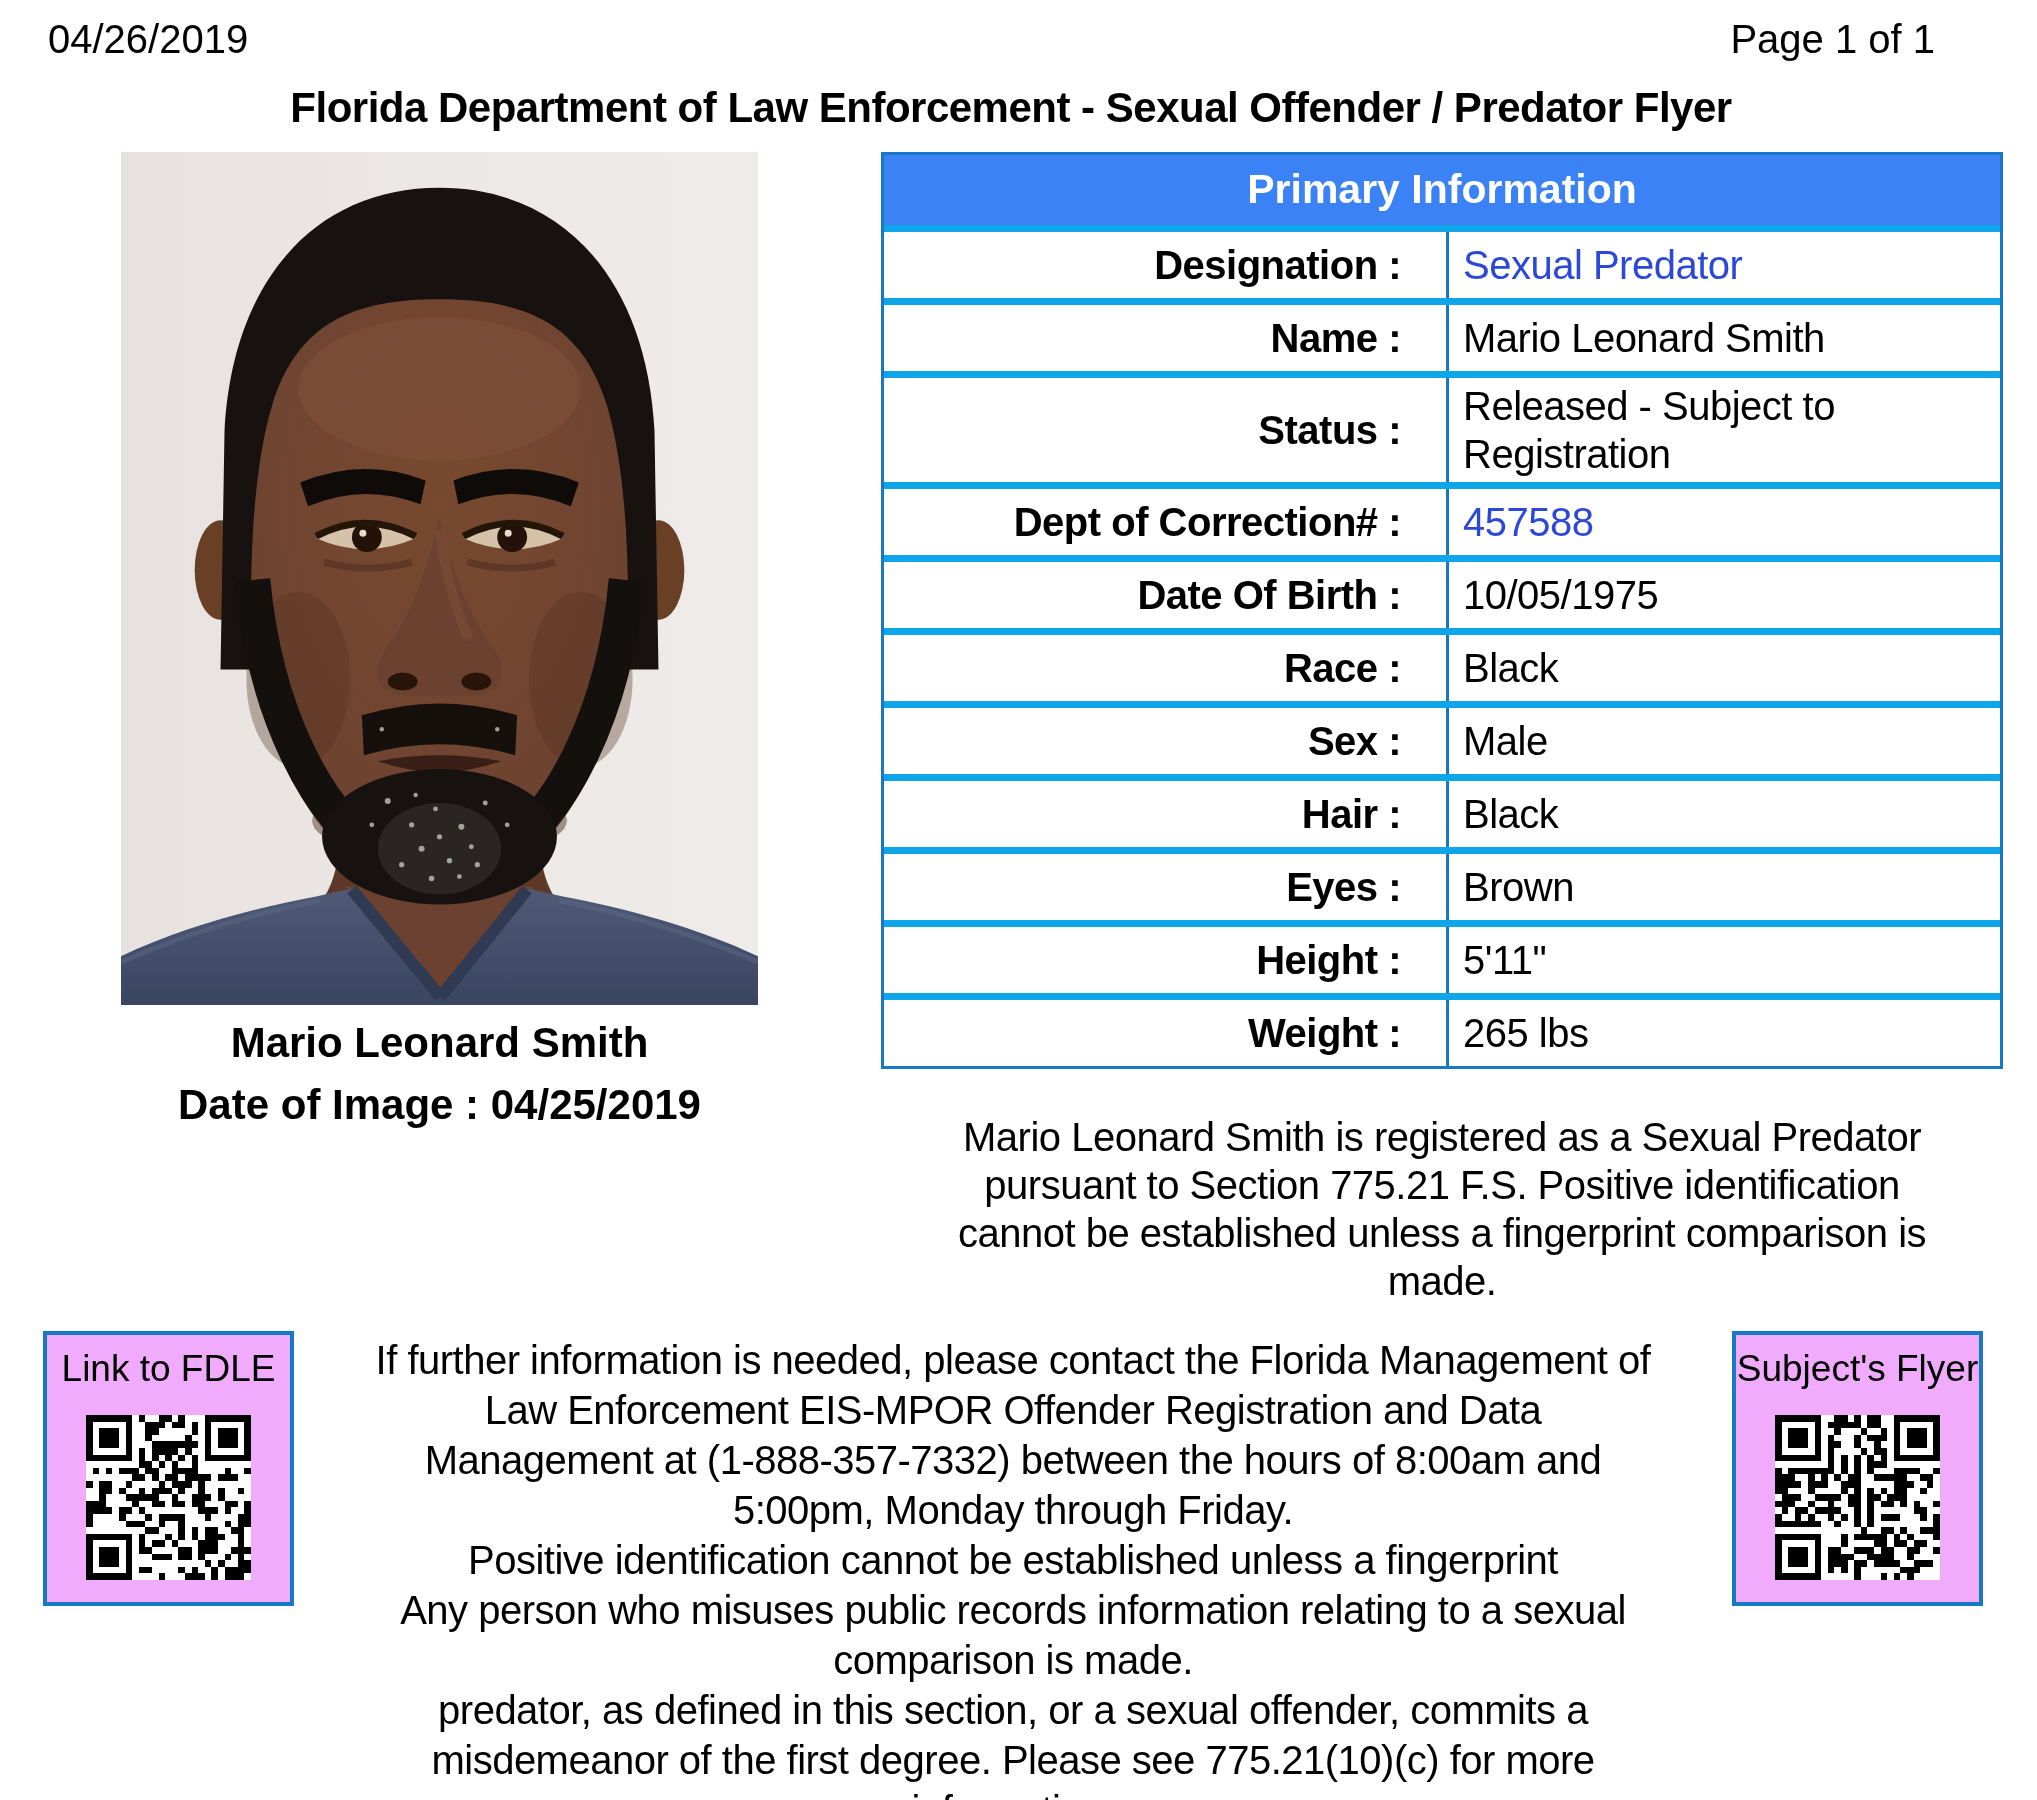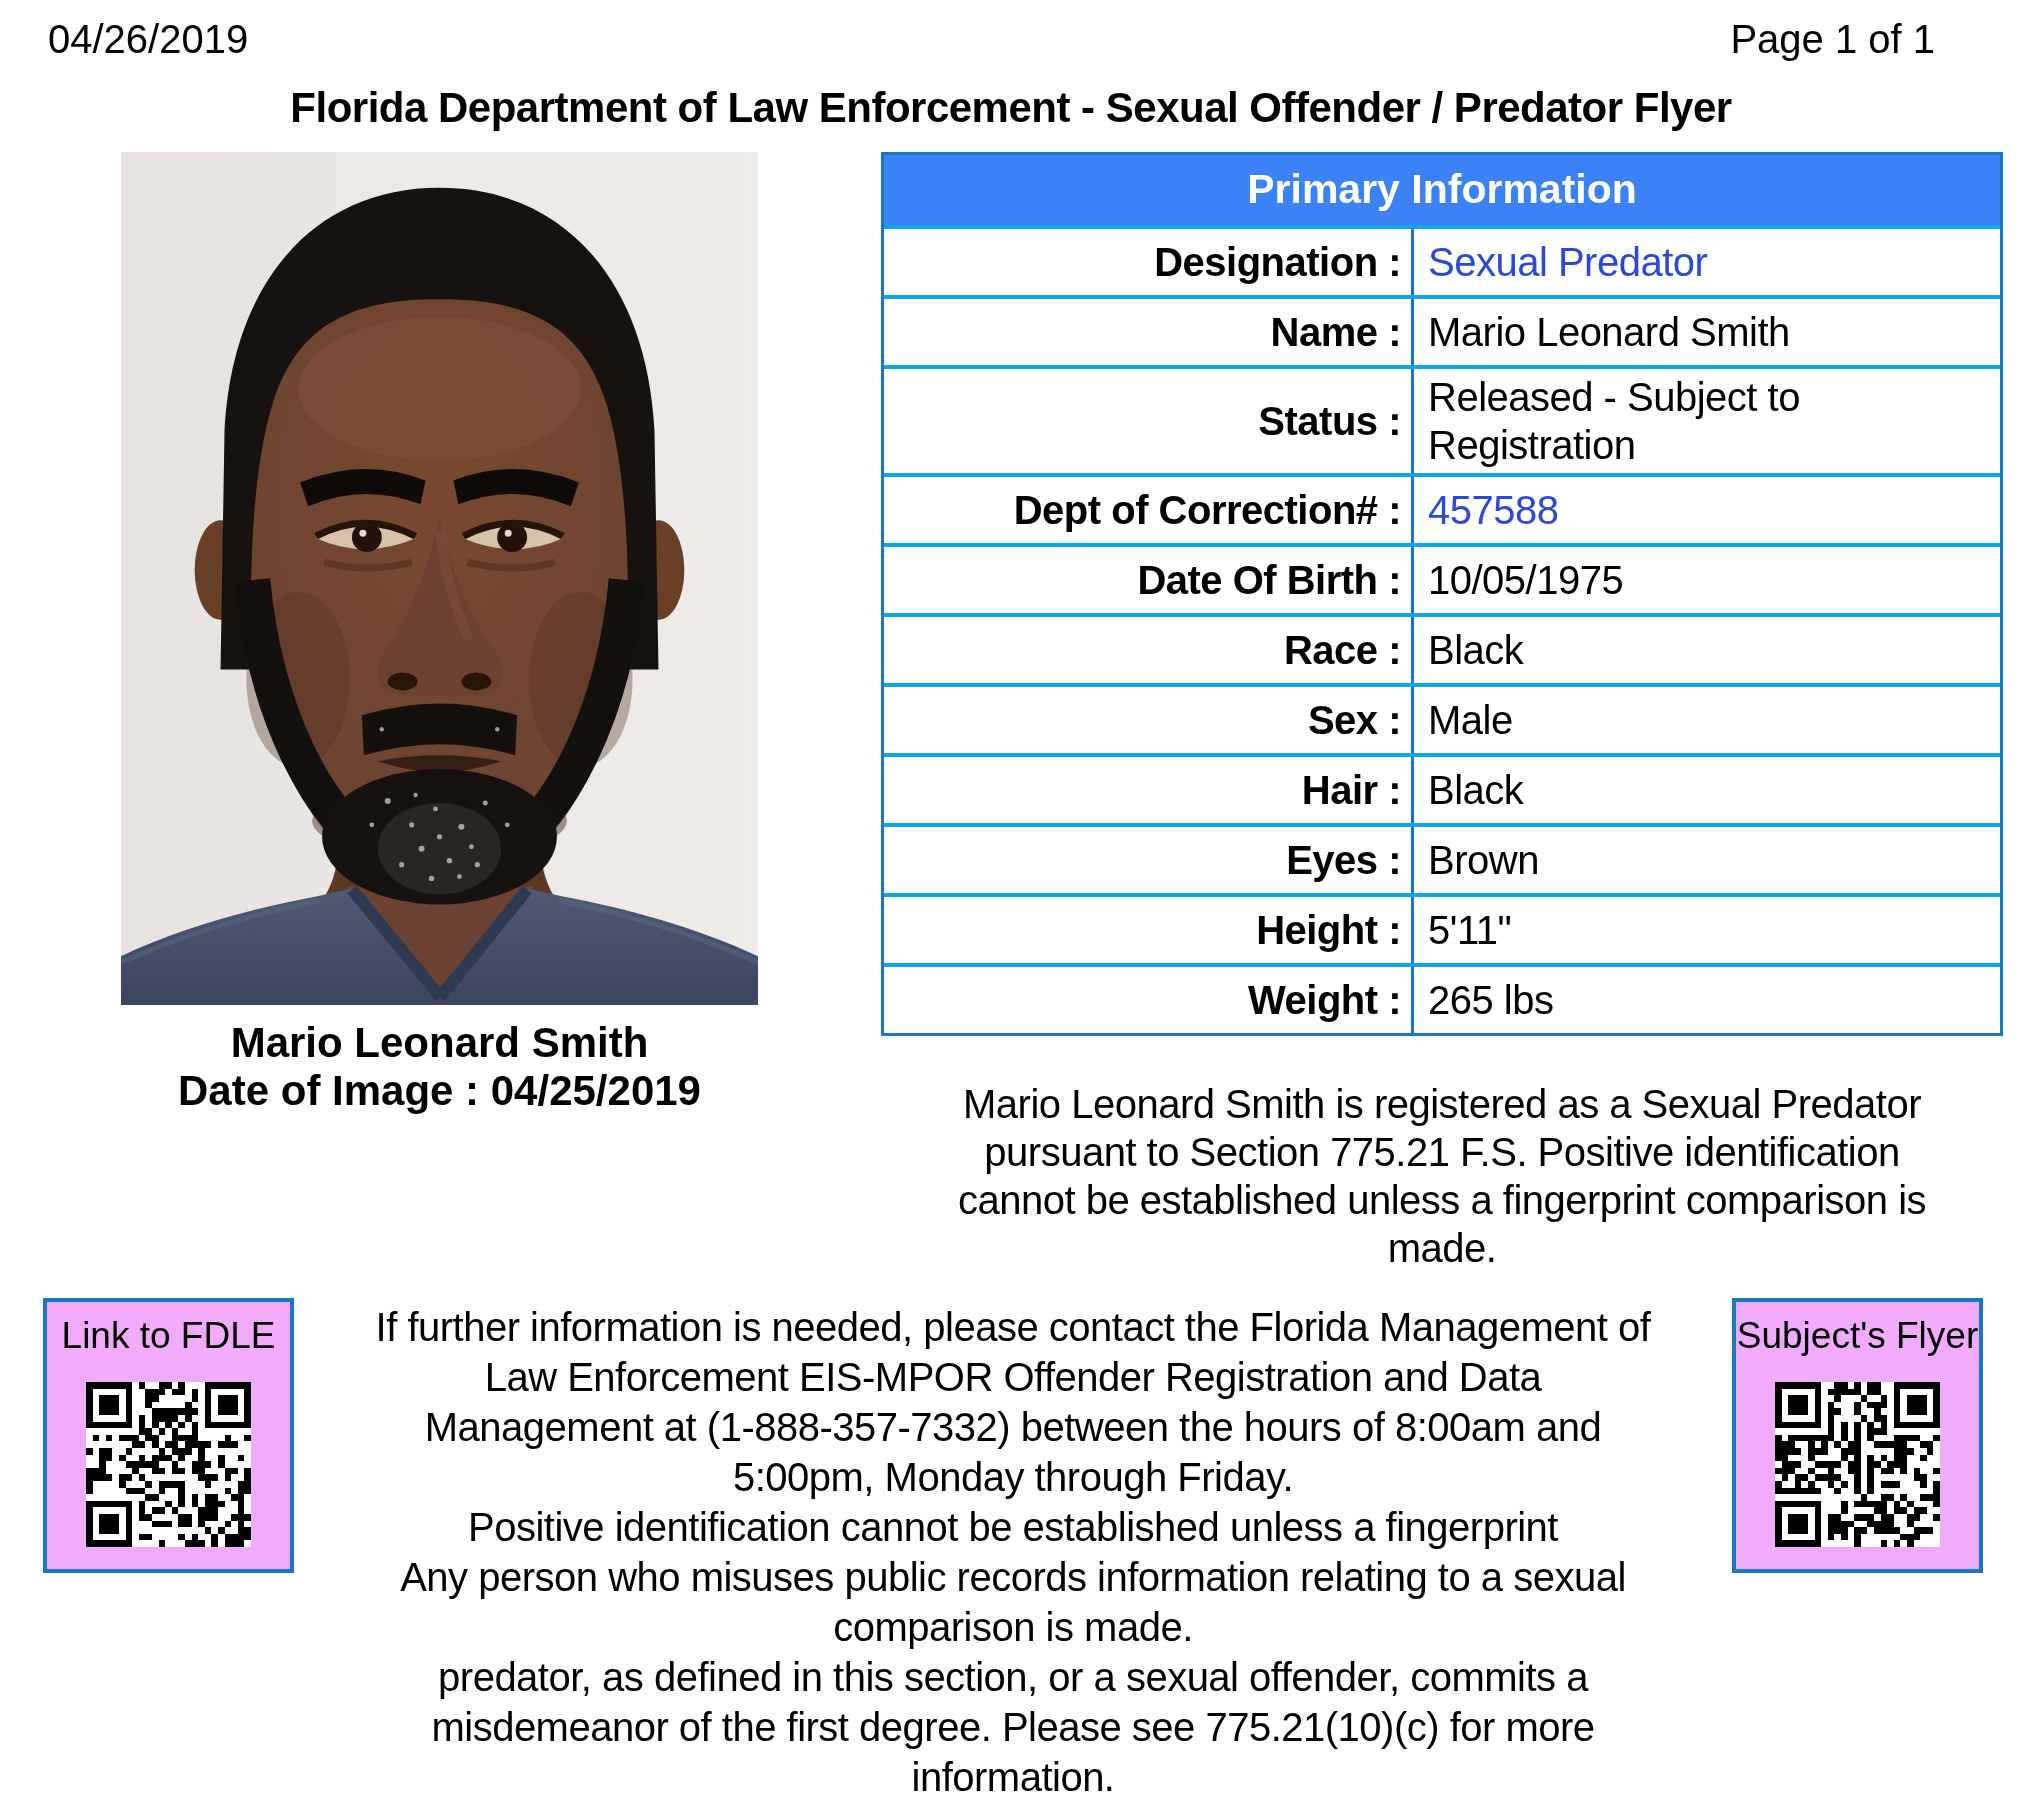--- a/index.html
+++ b/index.html
@@ -23,34 +23,34 @@
     text-align:center;
     font-size:42px;font-weight:bold;letter-spacing:-0.5px;
   }
   
   .main{display:flex;margin-top:20px;}
   .photo-col{width:881px;flex:0 0 881px;}
   .photo-frame{width:637px;height:853px;margin-left:121px;overflow:hidden;}
   .photo-frame svg{display:block;}
   .caption{width:637px;margin-left:121px;text-align:center;font-weight:bold;font-size:42px;}
   .caption.name{margin-top:14px;}
-  .caption.date{}
+  .caption.date{margin-top:14px;}
   
   .info-col{width:1122px;flex:0 0 1122px;}
   .ptable{
     width:1116px;
     border:3px solid #1878c8;
   }
   .thead{
     background:#3b82f6;color:#ffffff;
     font-weight:bold;font-size:41px;
     text-align:center;
     padding:11px 0 12px 0;
   }
-  .trow{display:flex;border-top:4px solid #0ea5e9;min-height:66px;}
+  .trow{display:flex;border-top:7px solid #0ea5e9;min-height:66px;gap:35px;}
   .trow.tall{min-height:103px;}
   .tlabel{
     width:527px;flex:0 0 527px;
     display:flex;align-items:center;justify-content:flex-end;
     text-align:right;
     font-weight:bold;font-size:40px;letter-spacing:-0.5px;
     padding-right:10px;box-sizing:border-box;
   }
   .tvalue{
     flex:1;border-left:3px solid #1878c8;

